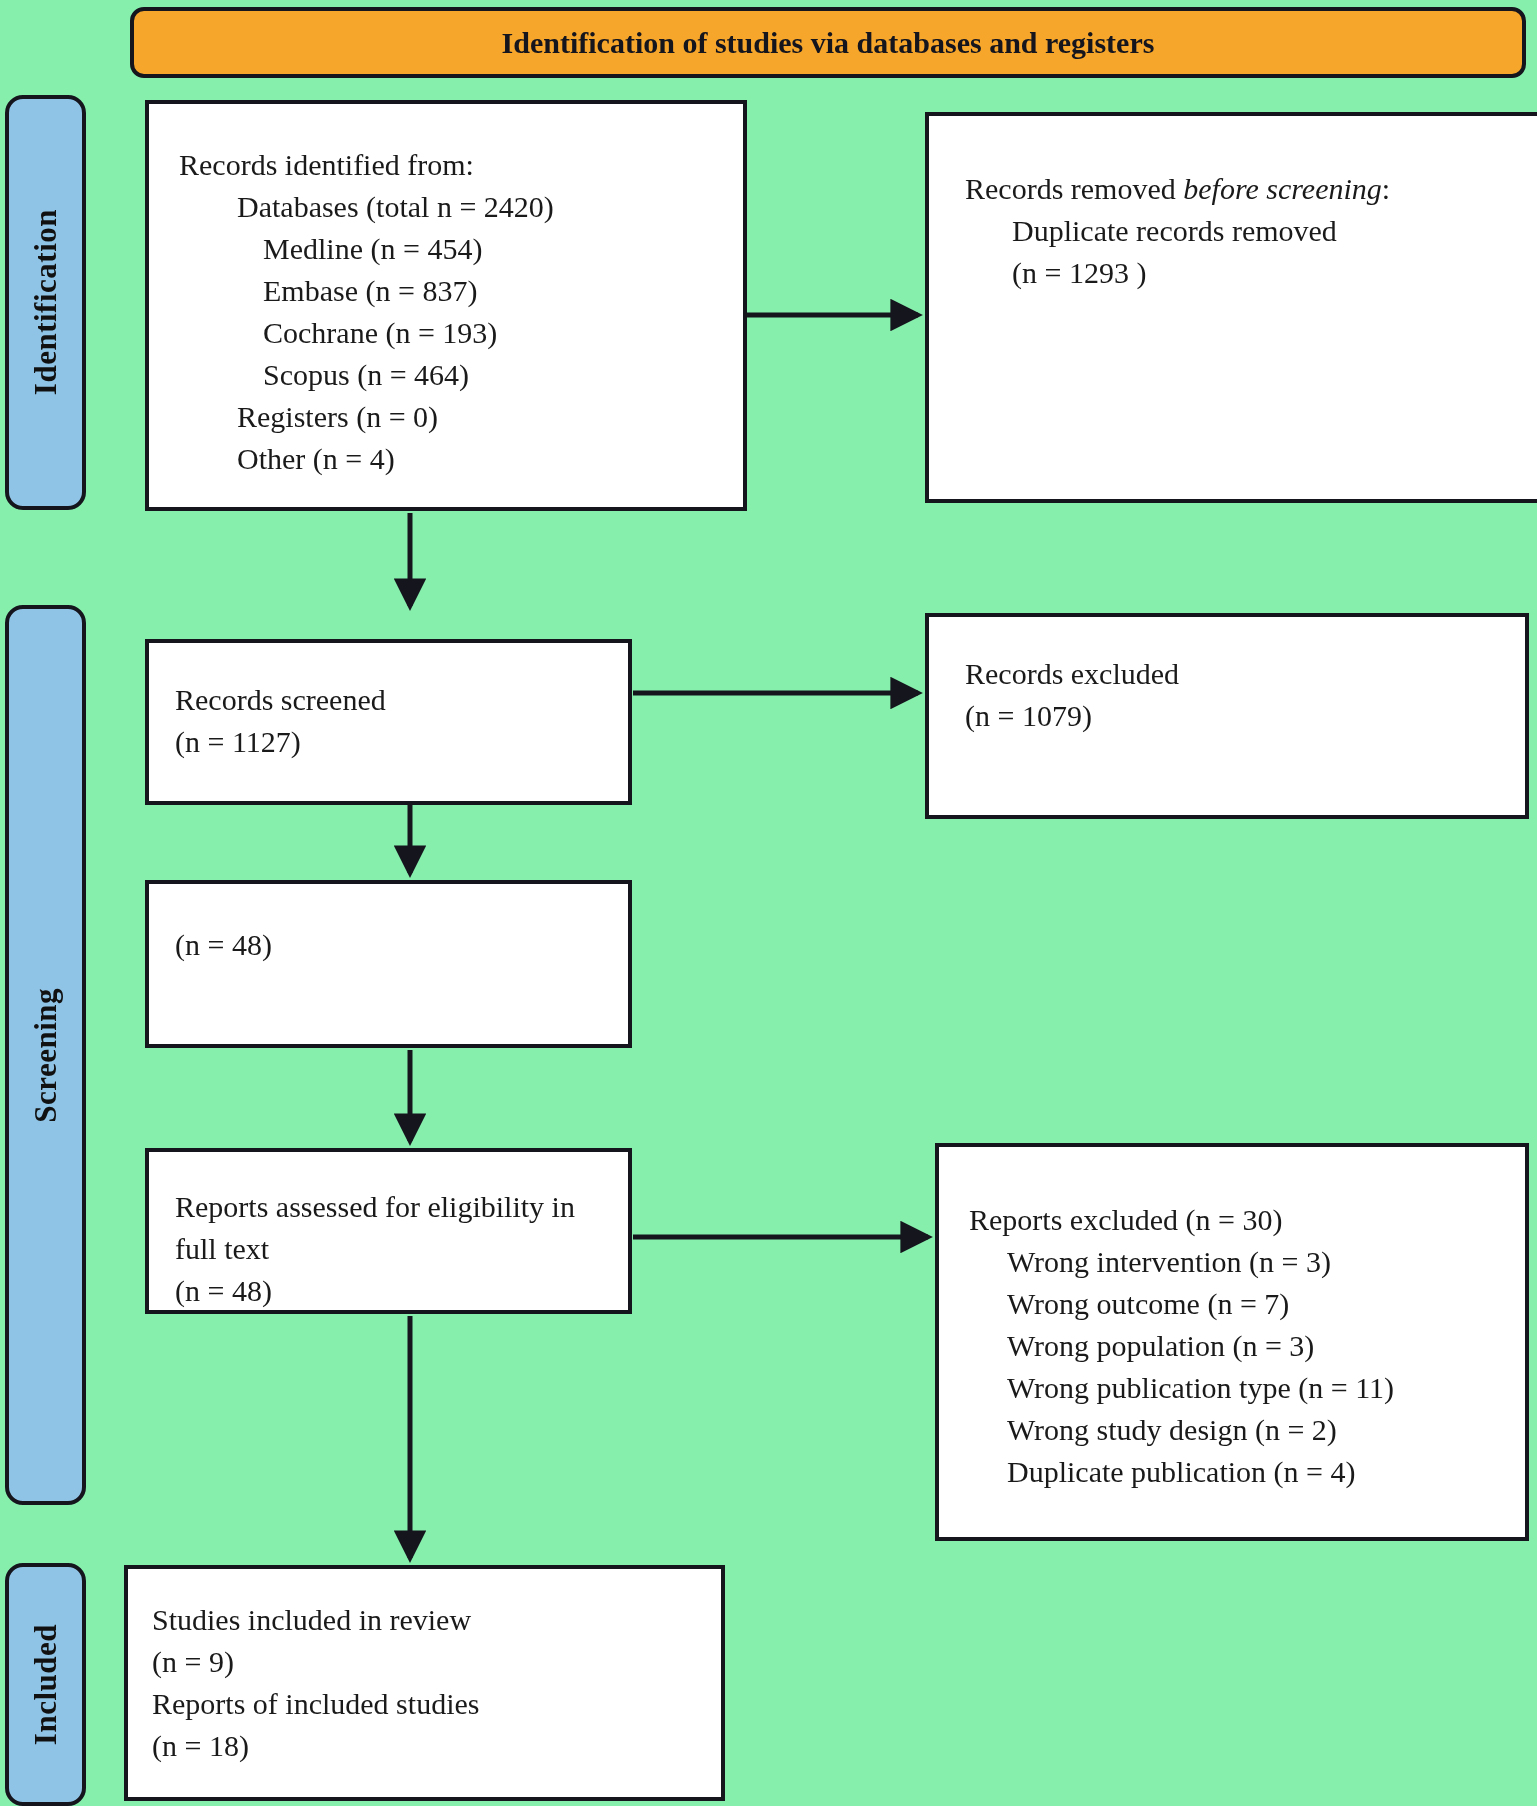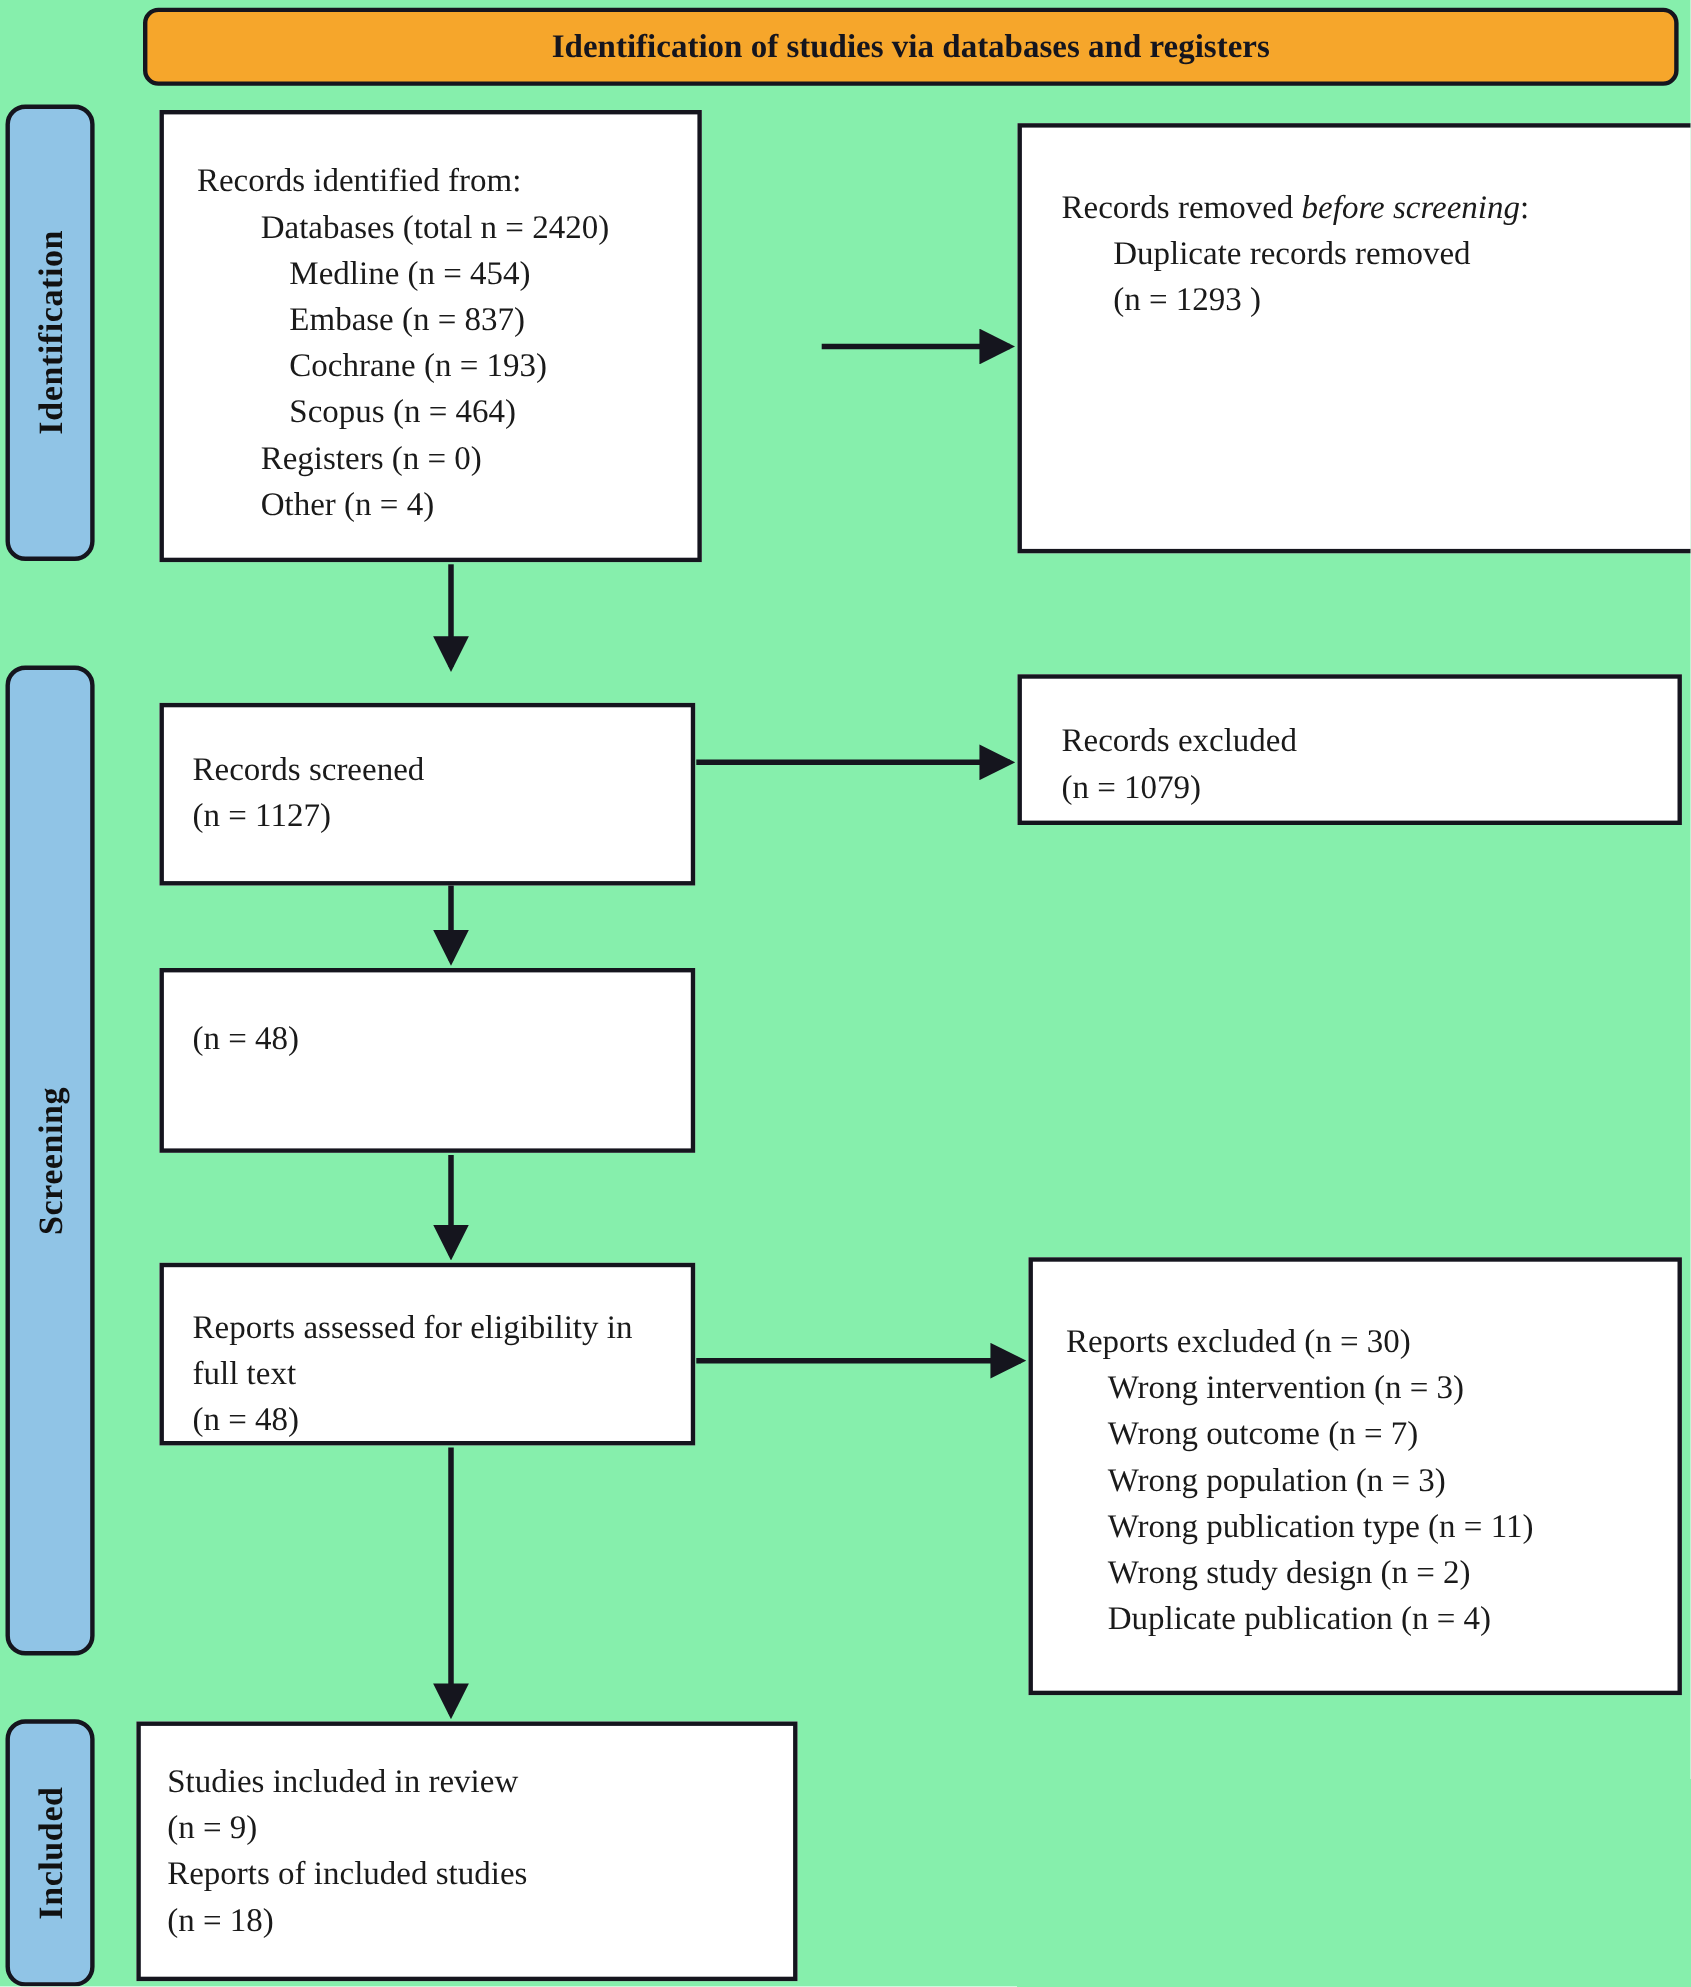--- a/index.html
+++ b/index.html
@@ -37,24 +37,24 @@
     font-size:30px; line-height:42px;
   }
   .box .line { display:block; white-space:nowrap; }
   .wrap .line1 { white-space:normal;margin-top:16px; }
   .ind1 { padding-left:58px; }
   .ind2 { padding-left:84px; }
   .indr { padding-left:47px; }
   .indw { padding-left:38px; }
   .it   { font-style:italic; }
 
-  #box-records-identified { left:145px; top:100px;  width:493px; height:411px; padding:40px 0 0 30px; }
+  #box-records-identified { left:145px; top:100px;  width:602px; height:411px; padding:40px 0 0 30px; }
   #box-records-removed    { left:925px; top:112px;  width:623px; height:391px; padding:52px 16px 0 36px; }
   #box-records-screened   { left:145px; top:639px;  width:487px; height:166px; padding:36px 16px 0 26px; }
-  #box-records-excluded   { left:925px; top:613px;  width:604px; height:137px; padding:36px 16px 0 36px; }
+  #box-records-excluded   { left:925px; top:613px;  width:604px; height:206px; padding:36px 16px 0 36px; }
   #box-reports-sought     { left:145px; top:880px;  width:487px; height:168px; padding:40px 16px 0 26px; }
   #box-reports-assessed   { left:145px; top:1148px; width:487px; height:166px; padding:18px 30px 0 26px; }
   #box-reports-excluded   { left:935px; top:1143px; width:594px; height:398px; padding:52px 16px 0 30px; }
   #box-studies-included   { left:124px; top:1565px; width:601px; height:236px; padding:30px 16px 0 24px; }
 
   
   .arrows { position:absolute; left:0; top:0; width:1537px; height:1806px; pointer-events:none; }
   .arrows line { stroke:#15151E; stroke-width:5; }
 </style>
 </head>

